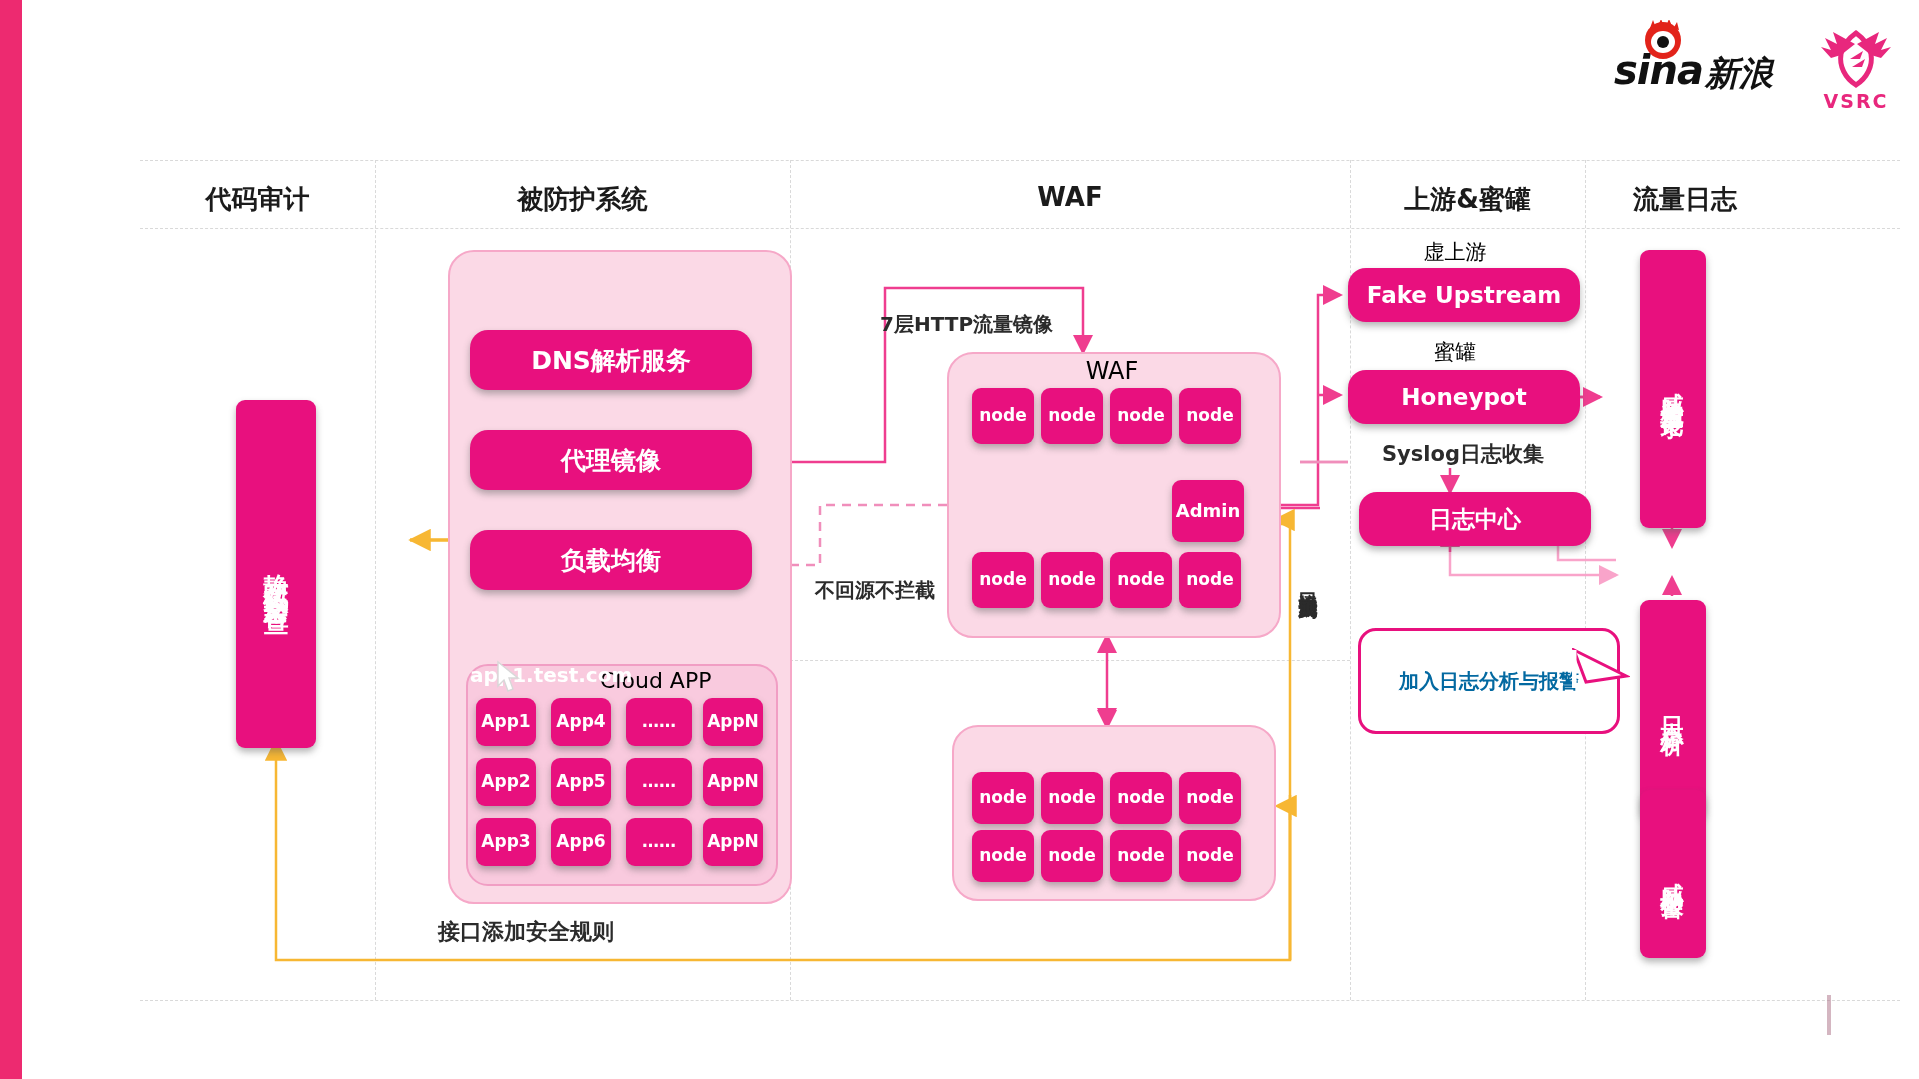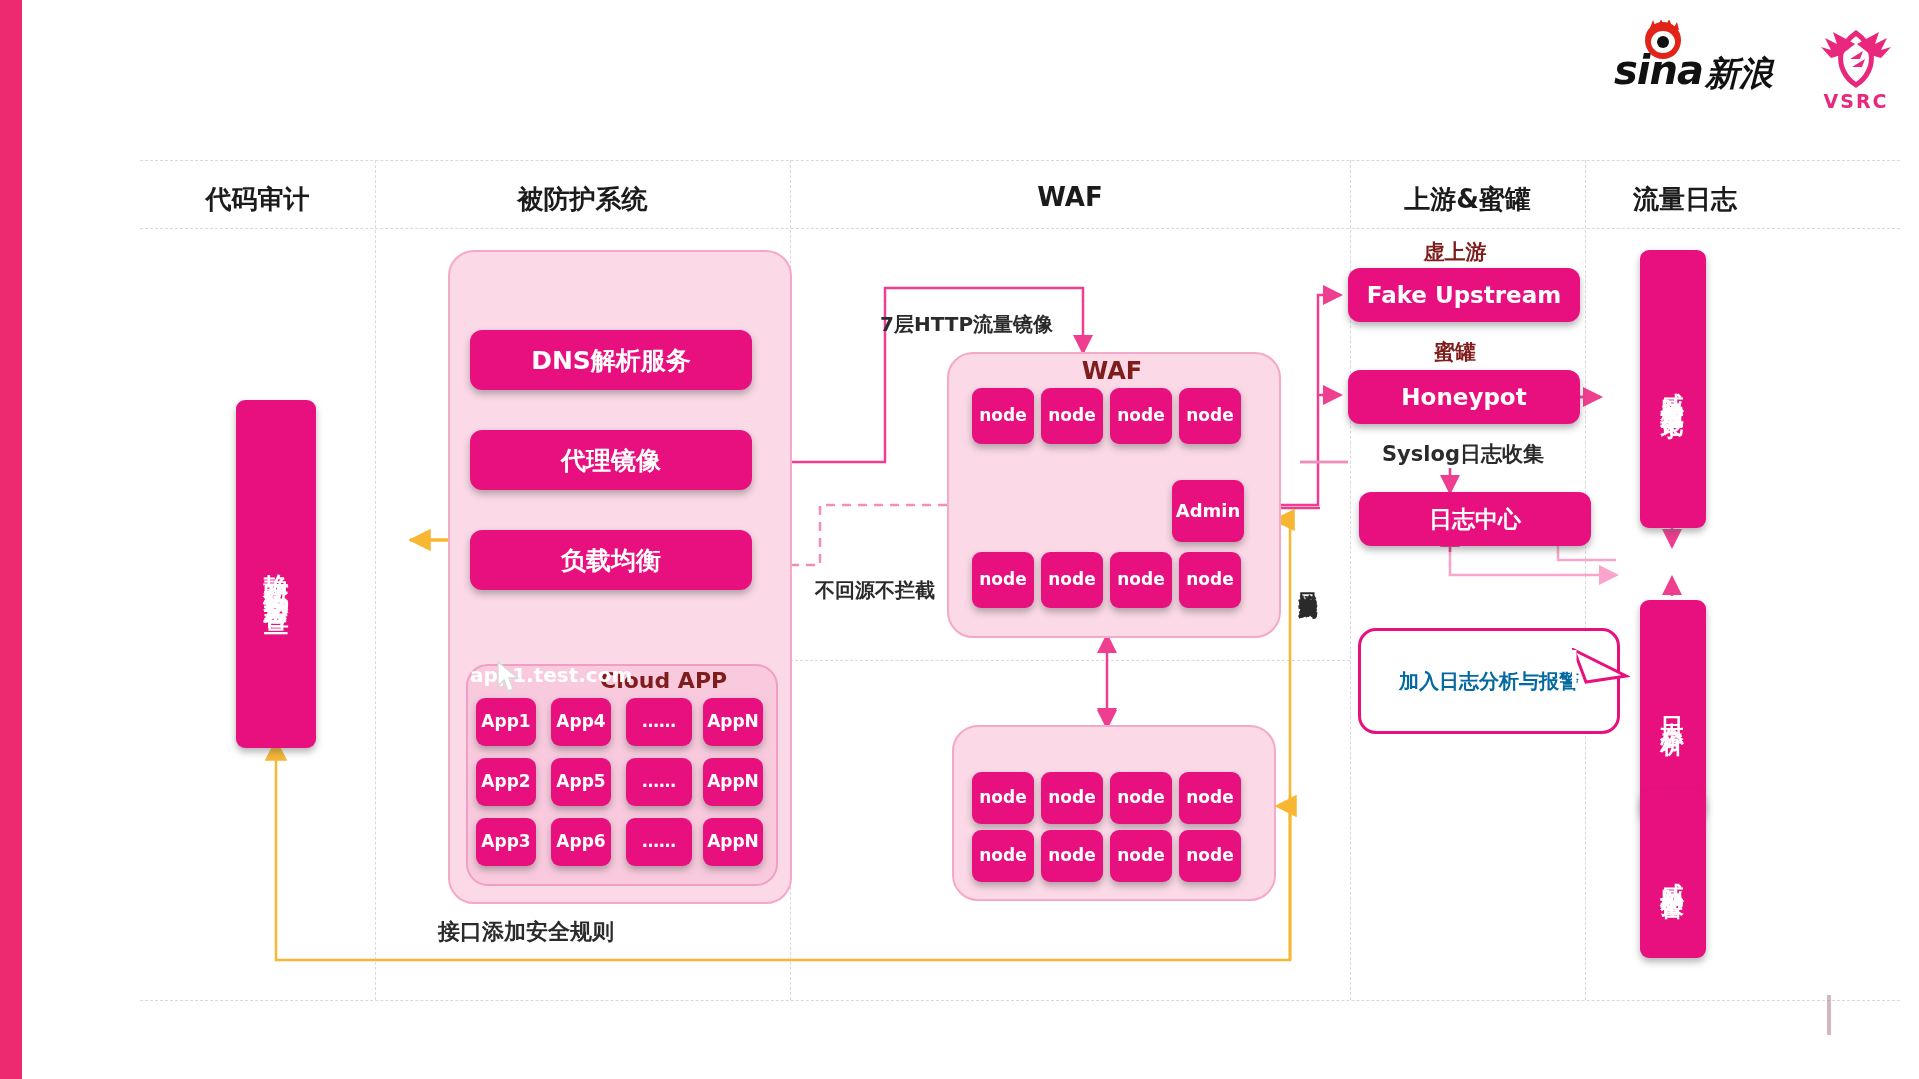--- a/index.html
+++ b/index.html
@@ -25,25 +25,25 @@
   .vline{position:absolute;width:0;border-left:1.5px dashed #d9d9d9;}
 
   .colhead{position:absolute;font-size:26px;font-weight:bold;color:#1b1b1b;
            text-align:center;white-space:nowrap;font-family:"DejaVu Sans",sans-serif;}
 
   
   .node-box{position:absolute;background:#e8107e;border-radius:9px;color:#fff;
             display:flex;align-items:center;justify-content:center;text-align:center;
             box-shadow:0 4px 7px rgba(90,90,90,.45);font-family:"DejaVu Sans",sans-serif;
             font-weight:bold;}
-  .proc{font-size:25px;border-radius:12px;}
+  .proc{font-size:25px;border-radius:18px;}
   .vert{writing-mode:vertical-rl;text-orientation:upright;letter-spacing:5px;font-size:25px;}
   .grp{position:absolute;background:#fbd9e6;border:2px solid #f6a8c8;border-radius:26px;}
   .grp-in{position:absolute;background:#f9cade;border:2px solid #f19ec4;border-radius:22px;}
-  .grp-title{position:absolute;font-weight:bold;color:#7f1d1d;
+  .grp-title{position:absolute;font-weight:normal;color:#000000;
              font-family:"DejaVu Sans",sans-serif;white-space:nowrap;}
   .tiny{font-size:17px;line-height:1.02;font-weight:bold;}
 
   .label{position:absolute;font-size:20px;font-weight:bold;color:#2b2b2b;
          font-family:"DejaVu Sans",sans-serif;line-height:1.25;}
   .label-v{position:absolute;font-size:19px;font-weight:bold;color:#2b2b2b;
            writing-mode:vertical-rl;text-orientation:upright;letter-spacing:1px;
            font-family:"DejaVu Sans",sans-serif;}
 
   .callout{position:absolute;border:3px solid #e8107e;border-radius:18px;background:#fff;

